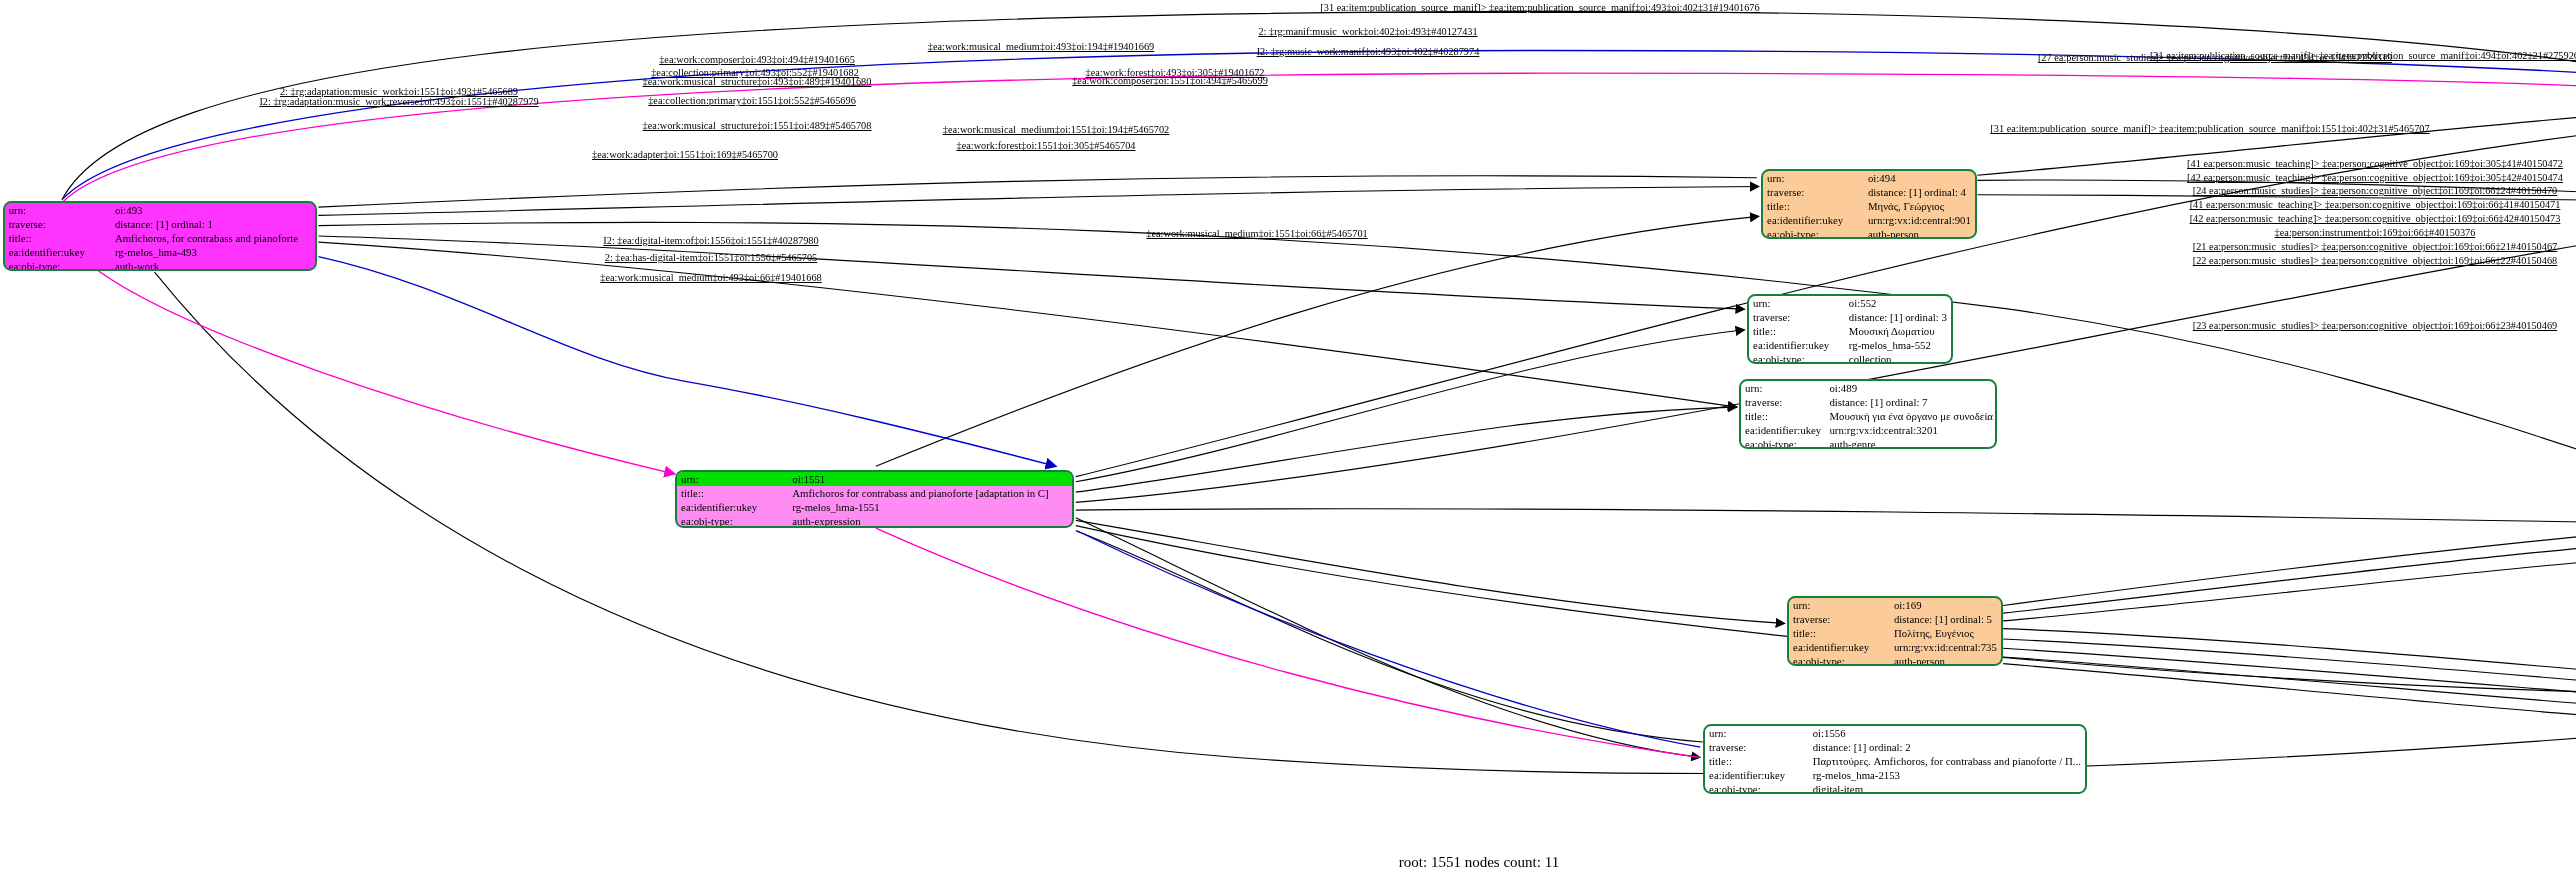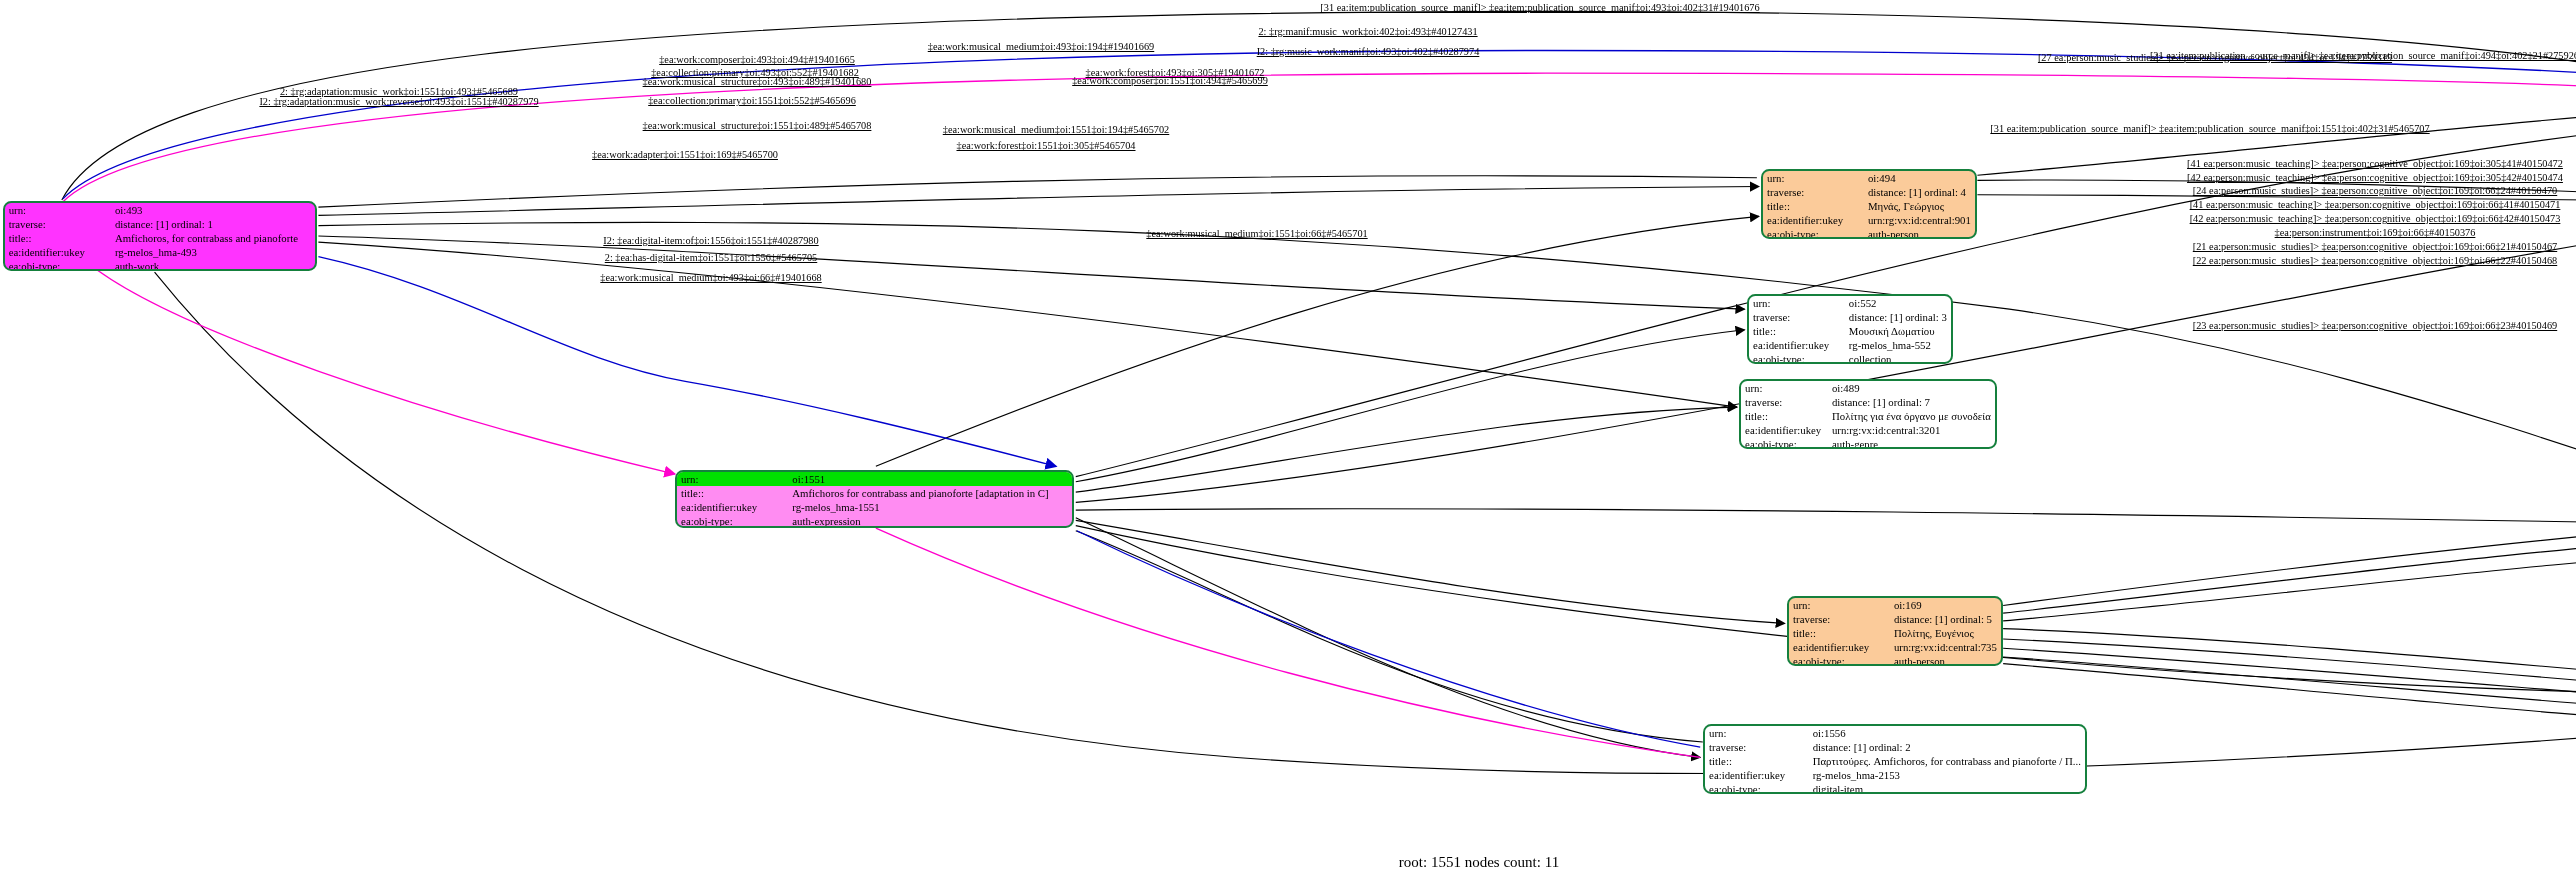--- a/index.html
+++ b/index.html
@@ -234,21 +234,21 @@
       <div class="row">
         <span class="k">urn:</span>
         <span class="v">oi:489</span>
       </div>
       <div class="row">
         <span class="k">traverse:</span>
         <span class="v">distance: [1]      ordinal: 7</span>
       </div>
       <div class="row">
         <span class="k">title::</span>
-        <span class="v">Πολίτης για ένα όργανο με συνοδεία</span>
+        <span class="v">Μουσική για ένα όργανο με συνοδεία</span>
       </div>
       <div class="row">
         <span class="k">ea:identifier:ukey</span>
         <span class="v">urn:rg:vx:id:central:3201</span>
       </div>
       <div class="row">
         <span class="k">ea:obj-type:</span>
         <span class="v">auth-genre</span>
       </div>
     </div>

